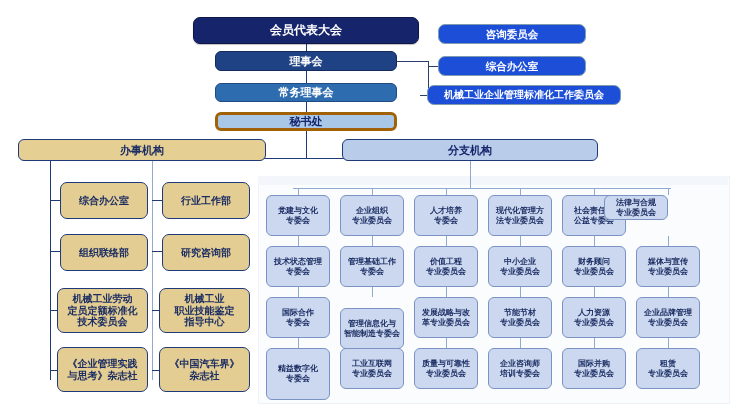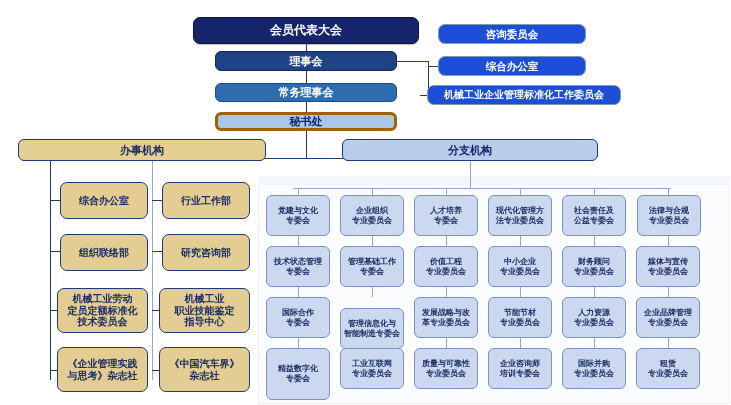--- a/index.html
+++ b/index.html
@@ -244,21 +244,21 @@
       <div class="ln v soft" style="left: 594px; top: 236px; height: 10px;"></div>
       <div class="box cm" style="left: 562px; top: 246px; width: 64px; height: 41px;"><span>财务顾问
 专业委员会</span></div>
       <div class="ln v soft" style="left: 594px; top: 287px; height: 10px;"></div>
       <div class="box cm" style="left: 562px; top: 297px; width: 64px; height: 41px;"><span>人力资源
 专业委员会</span></div>
       <div class="ln v soft" style="left: 594px; top: 338px; height: 10px;"></div>
       <div class="box cm" style="left: 562px; top: 348px; width: 64px; height: 41px;"><span>国际并购
 专业委员会</span></div>
       <div class="ln v soft" style="left: 668px; top: 188px; height: 7px;"></div>
-      <div class="box cm" style="left: 637px; top: 195px; width: 64px; height: 41px;"><span>法律与合规
+      <div class="box cm" style="left: 604px; top: 195px; width: 64px; height: 25px;"><span>法律与合规
 专业委员会</span></div>
       <div class="ln v soft" style="left: 668px; top: 236px; height: 10px;"></div>
       <div class="box cm" style="left: 636px; top: 246px; width: 64px; height: 41px;"><span>媒体与宣传
 专业委员会</span></div>
       <div class="ln v soft" style="left: 668px; top: 287px; height: 10px;"></div>
       <div class="box cm" style="left: 636px; top: 297px; width: 64px; height: 41px;"><span>企业品牌管理
 专业委员会</span></div>
       <div class="ln v soft" style="left: 668px; top: 338px; height: 10px;"></div>
       <div class="box cm" style="left: 636px; top: 348px; width: 64px; height: 41px;"><span>租赁
 专业委员会</span></div>

